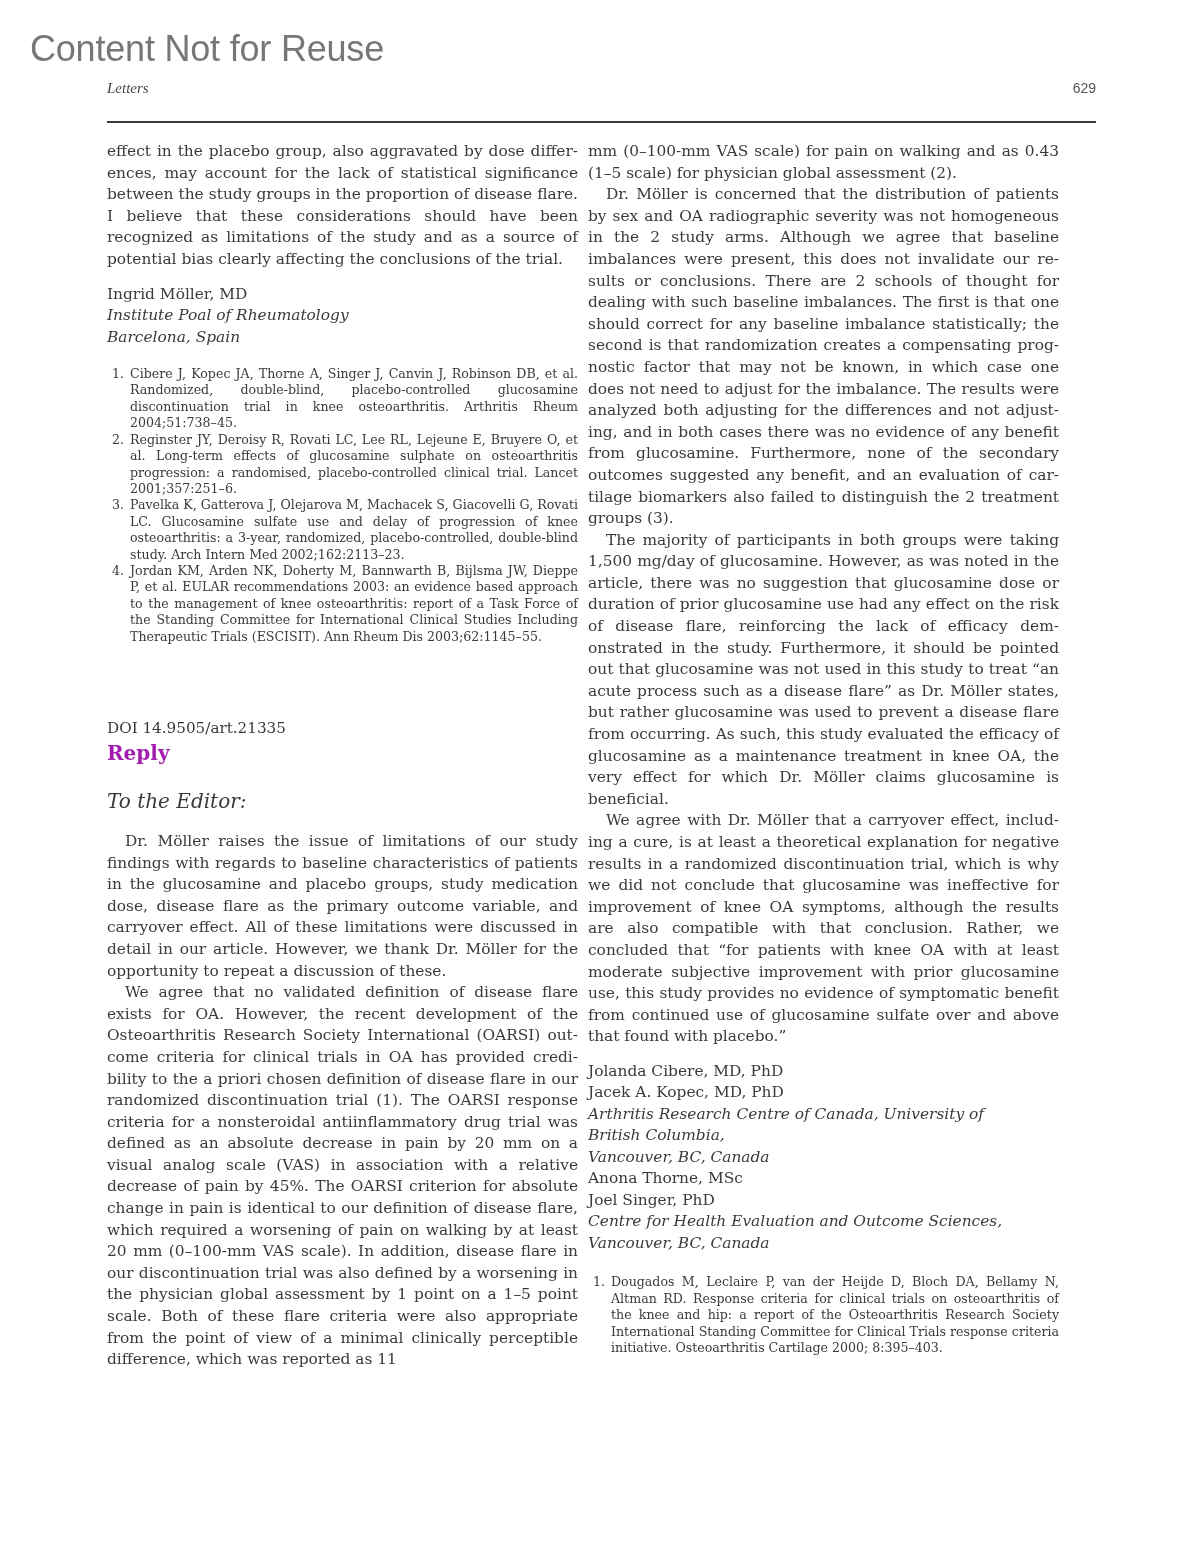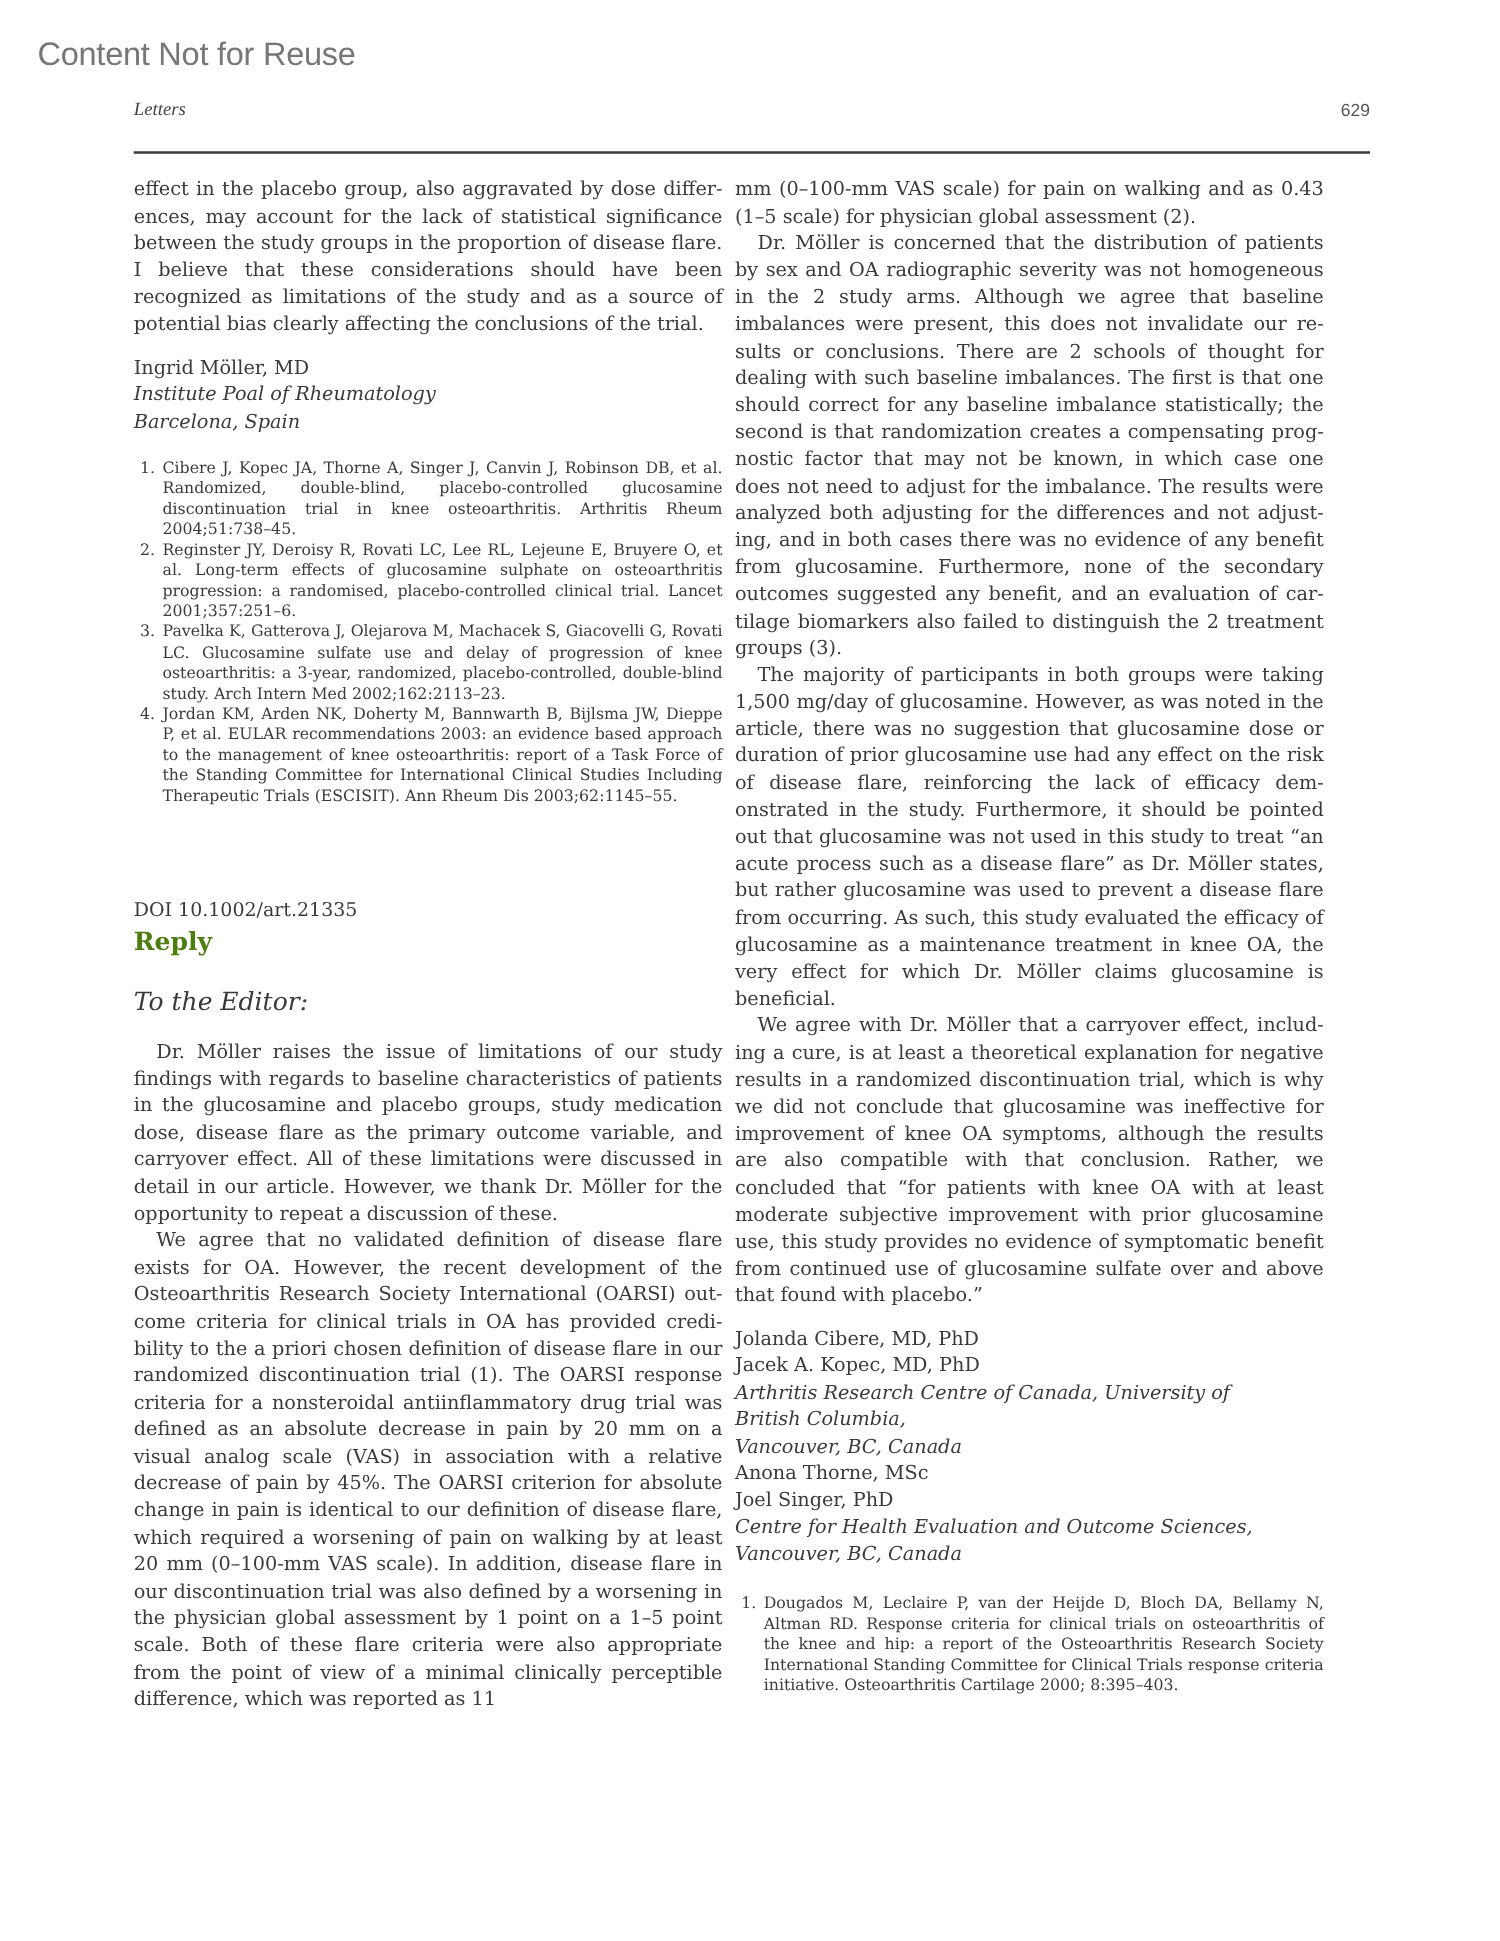--- a/index.html
+++ b/index.html
@@ -4,21 +4,21 @@
   <style>
     html, body { margin: 0; padding: 0; background: #ffffff; }
     body {
       width: 1200px; height: 1553px; position: relative; overflow: hidden;
       font-family: "DejaVu Serif", "Liberation Serif", serif;
       color: #3a3a3a;
     }
     .watermark {
       position: absolute; left: 30px; top: 28px;
       font-family: "Liberation Sans", sans-serif;
-      font-size: 26px; color: #777777; letter-spacing: -0.2px;
+      font-size: 36px; color: #777777; letter-spacing: -0.2px;
     }
     .running-head {
       position: absolute; left: 107px; top: 80px; width: 989px;
       font-family: "Liberation Serif", serif;
       font-size: 15px; color: #444;
     }
     .running-head .section { font-style: italic; position: absolute; left: 0; top: 0; }
     .running-head .page-num { position: absolute; right: 0; top: 0; font-family: "Liberation Sans", sans-serif; font-size: 14px; color:#555; }
     .rule {
       position: absolute; left: 107px; top: 121px; width: 989px; height: 2px;
@@ -33,21 +33,21 @@
     }
     p.body.indent { text-indent: 18px; }
     .sig { font-size: 15.4px; line-height: 21.5px; margin: 0; }
     .sig .it { font-style: italic; }
     .sig div { white-space: nowrap; }
     ol.refs {
       margin: 0; padding: 0 0 0 21px; font-size: 12.6px; line-height: 16.4px;
     }
     ol.refs li { text-align: justify; padding-left: 2px; }
     .doi { font-size: 15.2px; margin: 0; }
-    .reply-title { font-size: 20px; font-weight: bold; margin: 0; color: #4d7c0f; }
+    .reply-title { font-size: 20px; font-weight: bold; margin: 0; color: #a21caf; }
     .to-editor { font-size: 20px; font-style: italic; margin: 0; color: #3a3a3a; }
   </style>
 </head>
 <body>
 
 <div class="watermark">Content Not for Reuse</div>
 
 <div class="running-head">
   <span class="section">Letters</span>
   <span class="page-num">629</span>
@@ -63,21 +63,21 @@
     <div class="it">Barcelona, Spain</div>
   </div>
 
   <ol class="refs" style="margin-top:18px;">
     <li>Cibere J, Kopec JA, Thorne A, Singer J, Canvin J, Robinson DB, et al. Randomized, double-blind, placebo-controlled glu­cosamine discontinuation trial in knee osteoarthritis. Arthritis Rheum 2004;51:738–45.</li>
     <li>Reginster JY, Deroisy R, Rovati LC, Lee RL, Lejeune E, Bruyere O, et al. Long-term effects of glucosamine sulphate on osteoar­thritis progression: a randomised, placebo-controlled clinical trial. Lancet 2001;357:251–6.</li>
     <li>Pavelka K, Gatterova J, Olejarova M, Machacek S, Giacovelli G, Rovati LC. Glucosamine sulfate use and delay of progression of knee osteoarthritis: a 3-year, randomized, placebo-controlled, double-blind study. Arch Intern Med 2002;162:2113–23.</li>
     <li>Jordan KM, Arden NK, Doherty M, Bannwarth B, Bijlsma JW, Dieppe P, et al. EULAR recommendations 2003: an evidence based approach to the management of knee osteoarthritis: re­port of a Task Force of the Standing Committee for Interna­tional Clinical Studies Including Therapeutic Trials (ESCISIT). Ann Rheum Dis 2003;62:1145–55.</li>
   </ol>
 
-  <p class="doi" style="margin-top:74px;">DOI 10.1002/art.21335</p>
+  <p class="doi" style="margin-top:74px;">DOI 14.9505/art.21335</p>
   <p class="reply-title" style="margin-top:4px;">Reply</p>
   <p class="to-editor" style="margin-top:24px;">To the Editor:</p>
 
   <p class="body indent" style="margin-top:18px;">Dr. Möller raises the issue of limitations of our study findings with regards to baseline characteristics of patients in the glucosamine and placebo groups, study medication dose, disease flare as the primary outcome variable, and carryover effect. All of these limitations were discussed in detail in our article. However, we thank Dr. Möller for the opportunity to repeat a discussion of these.</p>
   <p class="body indent">We agree that no validated definition of disease flare exists for OA. However, the recent development of the Osteoarthritis Research Society International (OARSI) out­come criteria for clinical trials in OA has provided credi­bility to the a priori chosen definition of disease flare in our randomized discontinuation trial (1). The OARSI re­sponse criteria for a nonsteroidal antiinflammatory drug trial was defined as an absolute decrease in pain by 20 mm on a visual analog scale (VAS) in association with a rela­tive decrease of pain by 45%. The OARSI criterion for absolute change in pain is identical to our definition of disease flare, which required a worsening of pain on walk­ing by at least 20 mm (0–100-mm VAS scale). In addition, disease flare in our discontinuation trial was also defined by a worsening in the physician global assessment by 1 point on a 1–5 point scale. Both of these flare criteria were also appropriate from the point of view of a minimal clinically perceptible difference, which was reported as 11</p>
 </div>
 
 <div class="col right">
   <p class="body">mm (0–100-mm VAS scale) for pain on walking and as 0.43 (1–5 scale) for physician global assessment (2).</p>
   <p class="body indent">Dr. Möller is concerned that the distribution of patients by sex and OA radiographic severity was not homoge­neous in the 2 study arms. Although we agree that baseline imbalances were present, this does not invalidate our re­sults or conclusions. There are 2 schools of thought for dealing with such baseline imbalances. The first is that one should correct for any baseline imbalance statistically; the second is that randomization creates a compensating prog­nostic factor that may not be known, in which case one does not need to adjust for the imbalance. The results were analyzed both adjusting for the differences and not adjust­ing, and in both cases there was no evidence of any benefit from glucosamine. Furthermore, none of the secondary outcomes suggested any benefit, and an evaluation of car­tilage biomarkers also failed to distinguish the 2 treatment groups (3).</p>

